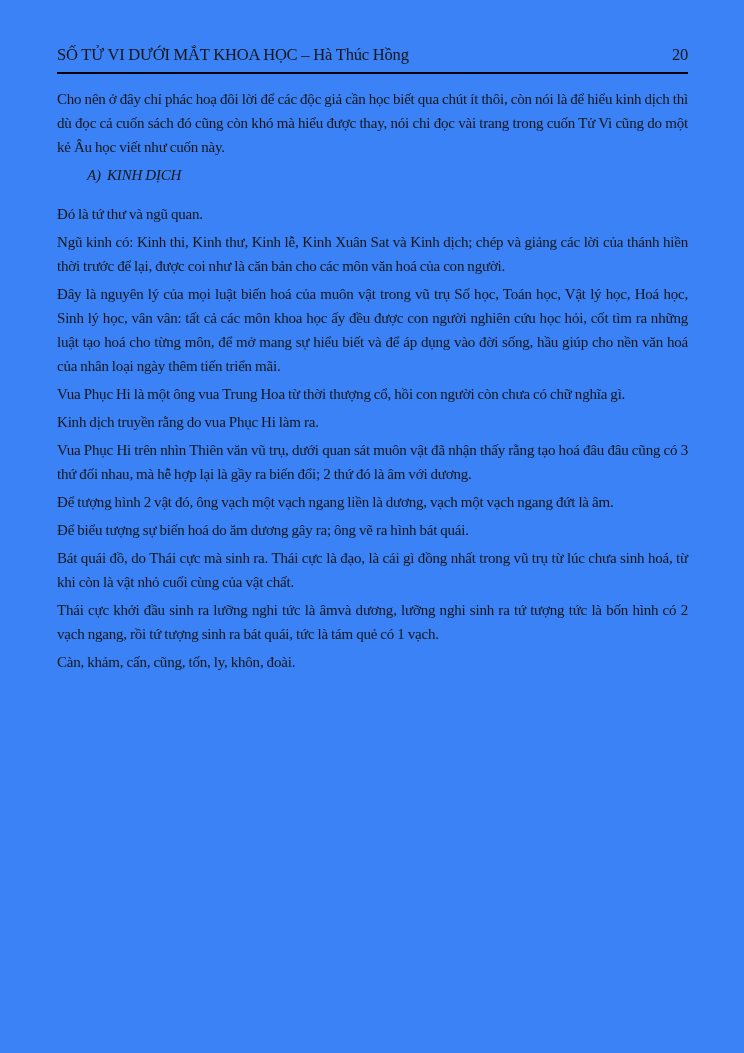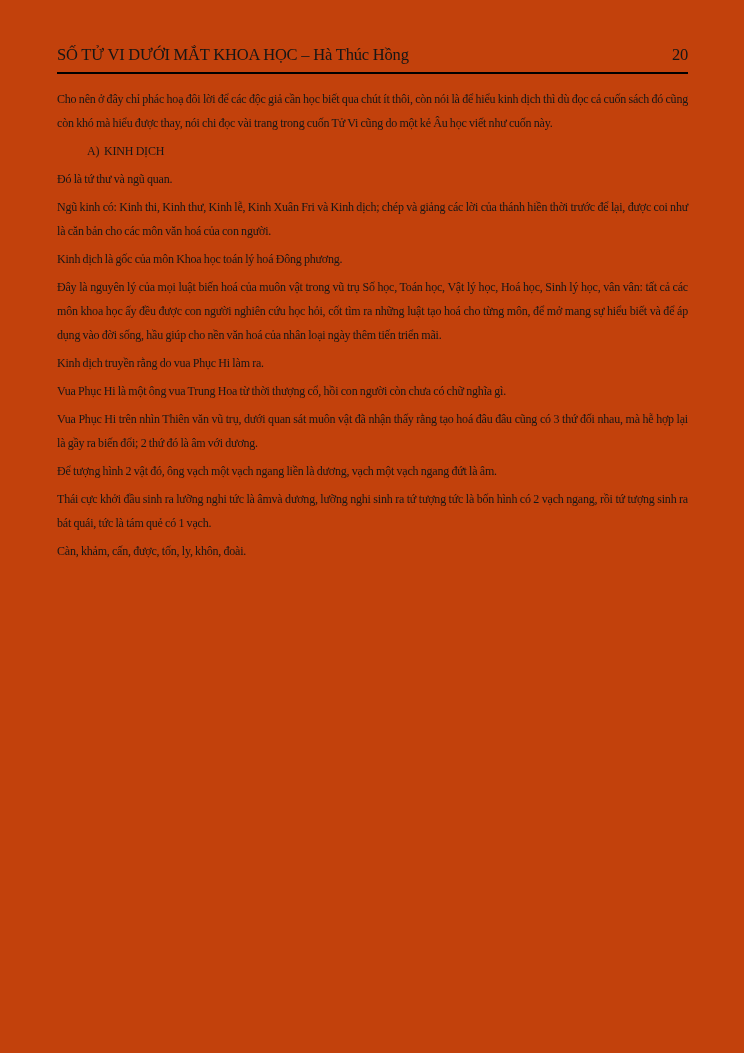--- a/index.html
+++ b/index.html
@@ -5,21 +5,21 @@
 <style>
   html, body {
     margin: 0;
     padding: 0;
     background: #ffffff;
   }
   .page {
     position: relative;
     width: 744px;
     height: 1053px;
-    background: #c2410c;
+    background: #3b82f6;
     box-sizing: border-box;
     padding: 0 56px 0 57px;
     overflow: hidden;
     font-family: "Liberation Serif", "DejaVu Serif", serif;
     color: #161616;
   }
   .page-header {
     display: flex;
     justify-content: space-between;
     align-items: baseline;
@@ -37,54 +37,56 @@
   }
   .header-rule {
     border: none;
     border-top: 2px solid #000000;
     margin: 7px 0 0 0;
   }
   .content {
     margin-top: 13px;
   }
   .content p {
-    font-size: 12px;
+    font-size: 15px;
     line-height: 24px;
     letter-spacing: -0.2px;
     word-spacing: -0.4px;
     text-align: justify;
     margin: 0 0 4px 0;
   }
   .content p.section-heading {
     margin-left: 30px;
     text-align: left;
     white-space: pre-wrap;
-    margin-bottom: 4px;
+    margin-bottom: 15px;
+    font-style: italic;
   }
 </style>
 </head>
 <body>
 
 <div class="page">
 
   <div class="page-header">
     <span class="title">SỐ TỬ VI DƯỚI MẮT KHOA HỌC – Hà Thúc Hồng</span>
     <span class="pagenum">20</span>
   </div>
 
   <hr class="header-rule">
 
   <div class="content">
     <p>Cho nên ở đây chỉ phác hoạ đôi lời để các độc giả cần học biết qua chút ít thôi, còn nói là để hiểu kinh dịch thì dù đọc cả cuốn sách đó cũng còn khó mà hiểu được thay, nói chi đọc vài trang trong cuốn Tử Vi cũng do một kẻ Âu học viết như cuốn này.</p>
     <p class="section-heading">A)&nbsp; KINH DỊCH</p>
     <p>Đó là tứ thư và ngũ quan.</p>
-    <p>Ngũ kinh có: Kinh thi, Kinh thư, Kinh lễ, Kinh Xuân Fri và Kinh dịch; chép và giảng các lời của thánh hiền thời trước để lại, được coi như là căn bản cho các môn văn hoá của con người.</p>
-    <p>Kinh dịch là gốc của môn Khoa học toán lý hoá Đông phương.</p>
+    <p>Ngũ kinh có: Kinh thi, Kinh thư, Kinh lễ, Kinh Xuân Sat và Kinh dịch; chép và giảng các lời của thánh hiền thời trước để lại, được coi như là căn bản cho các môn văn hoá của con người.</p>
     <p>Đây là nguyên lý của mọi luật biến hoá của muôn vật trong vũ trụ Số học, Toán học, Vật lý học, Hoá học, Sinh lý học, vân vân: tất cả các môn khoa học ấy đều được con người nghiên cứu học hỏi, cốt tìm ra những luật tạo hoá cho từng môn, để mở mang sự hiểu biết và để áp dụng vào đời sống, hầu giúp cho nền văn hoá của nhân loại ngày thêm tiến triển mãi.</p>
+    <p>Vua Phục Hi là một ông vua Trung Hoa từ thời thượng cổ, hồi con người còn chưa có chữ nghĩa gì.</p>
     <p>Kinh dịch truyền rằng do vua Phục Hi làm ra.</p>
-    <p>Vua Phục Hi là một ông vua Trung Hoa từ thời thượng cổ, hồi con người còn chưa có chữ nghĩa gì.</p>
     <p>Vua Phục Hi trên nhìn Thiên văn vũ trụ, dưới quan sát muôn vật đã nhận thấy rằng tạo hoá đâu đâu cũng có 3 thứ đối nhau, mà hễ hợp lại là gầy ra biến đổi; 2 thứ đó là âm với dương.</p>
     <p>Để tượng hình 2 vật đó, ông vạch một vạch ngang liền là dương, vạch một vạch ngang đứt là âm.</p>
+    <p>Để biểu tượng sự biến hoá do ăm dương gây ra; ông vẽ ra hình bát quái.</p>
+    <p>Bát quái đồ, do Thái cực mà sinh ra. Thái cực là đạo, là cái gì đồng nhất trong vũ trụ từ lúc chưa sinh hoá, từ khi còn là vật nhỏ cuối cùng của vật chất.</p>
     <p>Thái cực khởi đầu sinh ra lưỡng nghi tức là âmvà dương, lưỡng nghi sinh ra tứ tượng tức là bốn hình có 2 vạch ngang, rồi tứ tượng sinh ra bát quái, tức là tám quẻ có 1 vạch.</p>
-    <p>Càn, khảm, cấn, được, tốn, ly, khôn, đoài.</p>
+    <p>Càn, khảm, cấn, cũng, tốn, ly, khôn, đoài.</p>
   </div>
 
 </div>
 
 </body></html>

